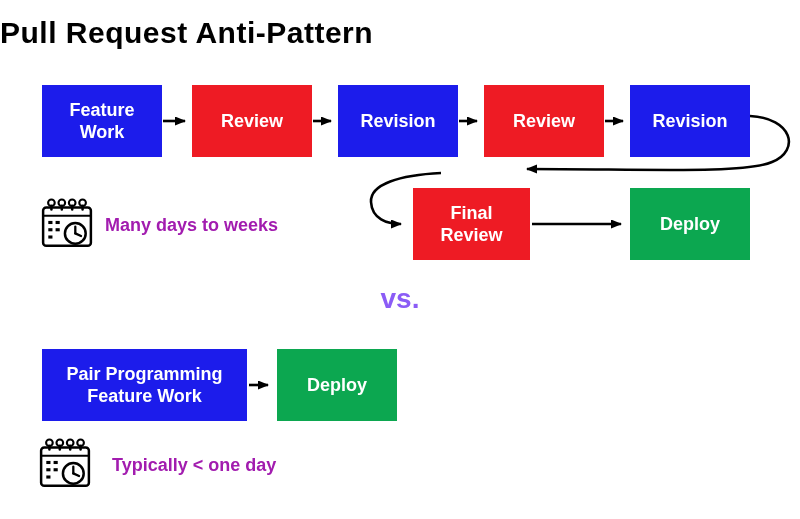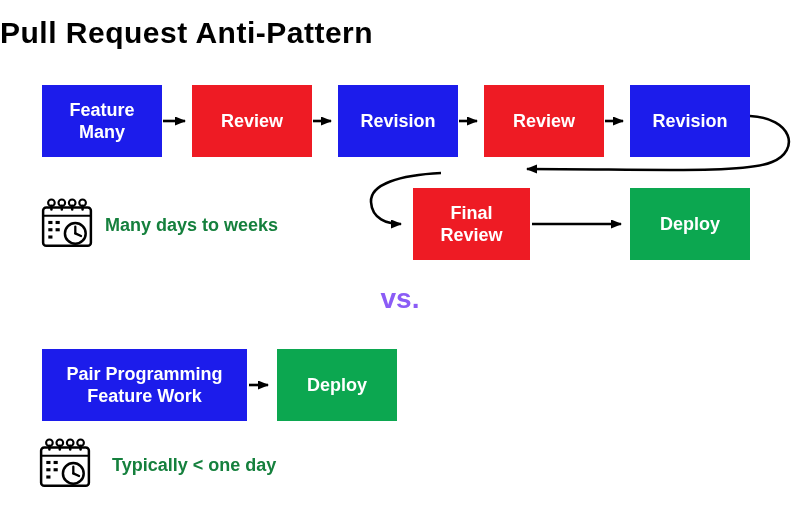--- a/index.html
+++ b/index.html
@@ -24,37 +24,37 @@
     display:flex;align-items:center;justify-content:center;
     color:#fff;font-weight:bold;font-size:18px;line-height:1.25;
     text-align:center;box-sizing:border-box;padding:0 8px;
   }
   .blue{background:var(--blue,#1c1ceb);}
   .red{background:var(--red,#ee1b24);}
   .green{background:var(--green,#0ca750);}
   .narrow-text{padding:0 26px;justify-content:center;}
   .duration{
     position:absolute;
-    font-size:18px;font-weight:bold;color:#15803d;white-space:nowrap;
+    font-size:18px;font-weight:bold;color:#a21caf;white-space:nowrap;
   }
   .arrow-layer{
     position:absolute;top:0;left:0;width:800px;height:519px;
     pointer-events:none;
   }
   .cal{position:absolute;}
 </style>
 </head>
 <body>
 
 <div class="canvas">
 
   <div class="title">Pull Request Anti-Pattern</div>
 
   <div class="box blue" style="left:42px;top:85px;width:120px;height:72px;">
-    <span>Feature Many</span>
+    <span>Feature Work</span>
   </div>
   <div class="box red" style="left:192px;top:85px;width:120px;height:72px;">
     <span>Review</span>
   </div>
   <div class="box blue" style="left:338px;top:85px;width:120px;height:72px;">
     <span>Revision</span>
   </div>
   <div class="box red" style="left:484px;top:85px;width:120px;height:72px;">
     <span>Review</span>
   </div>

